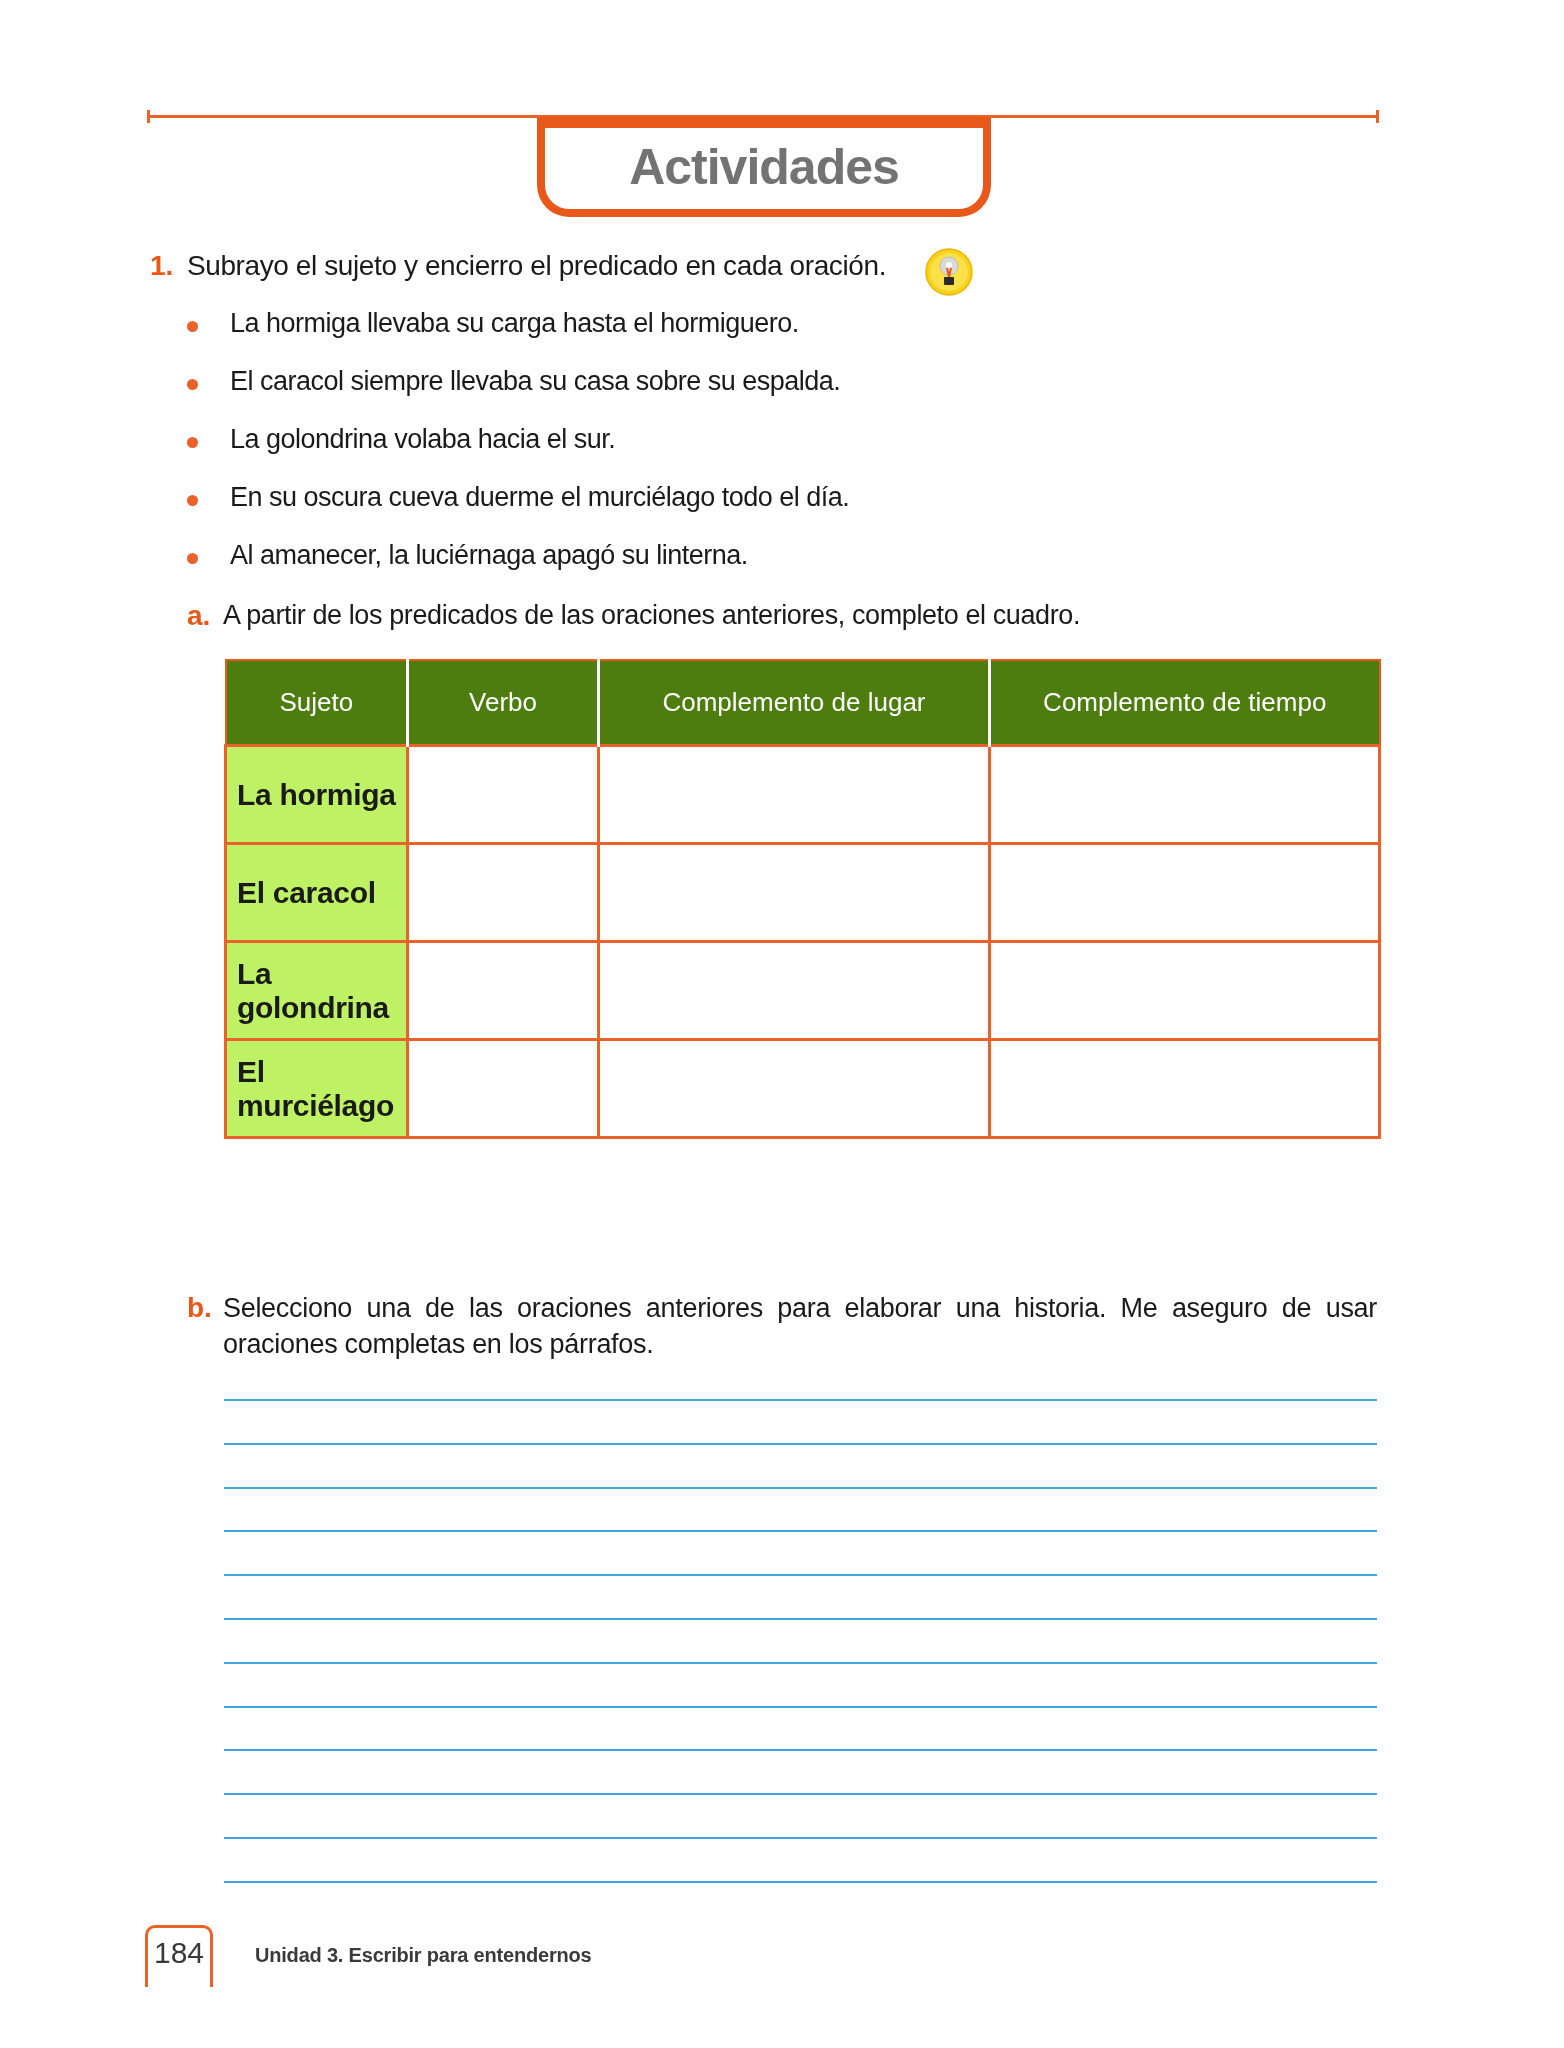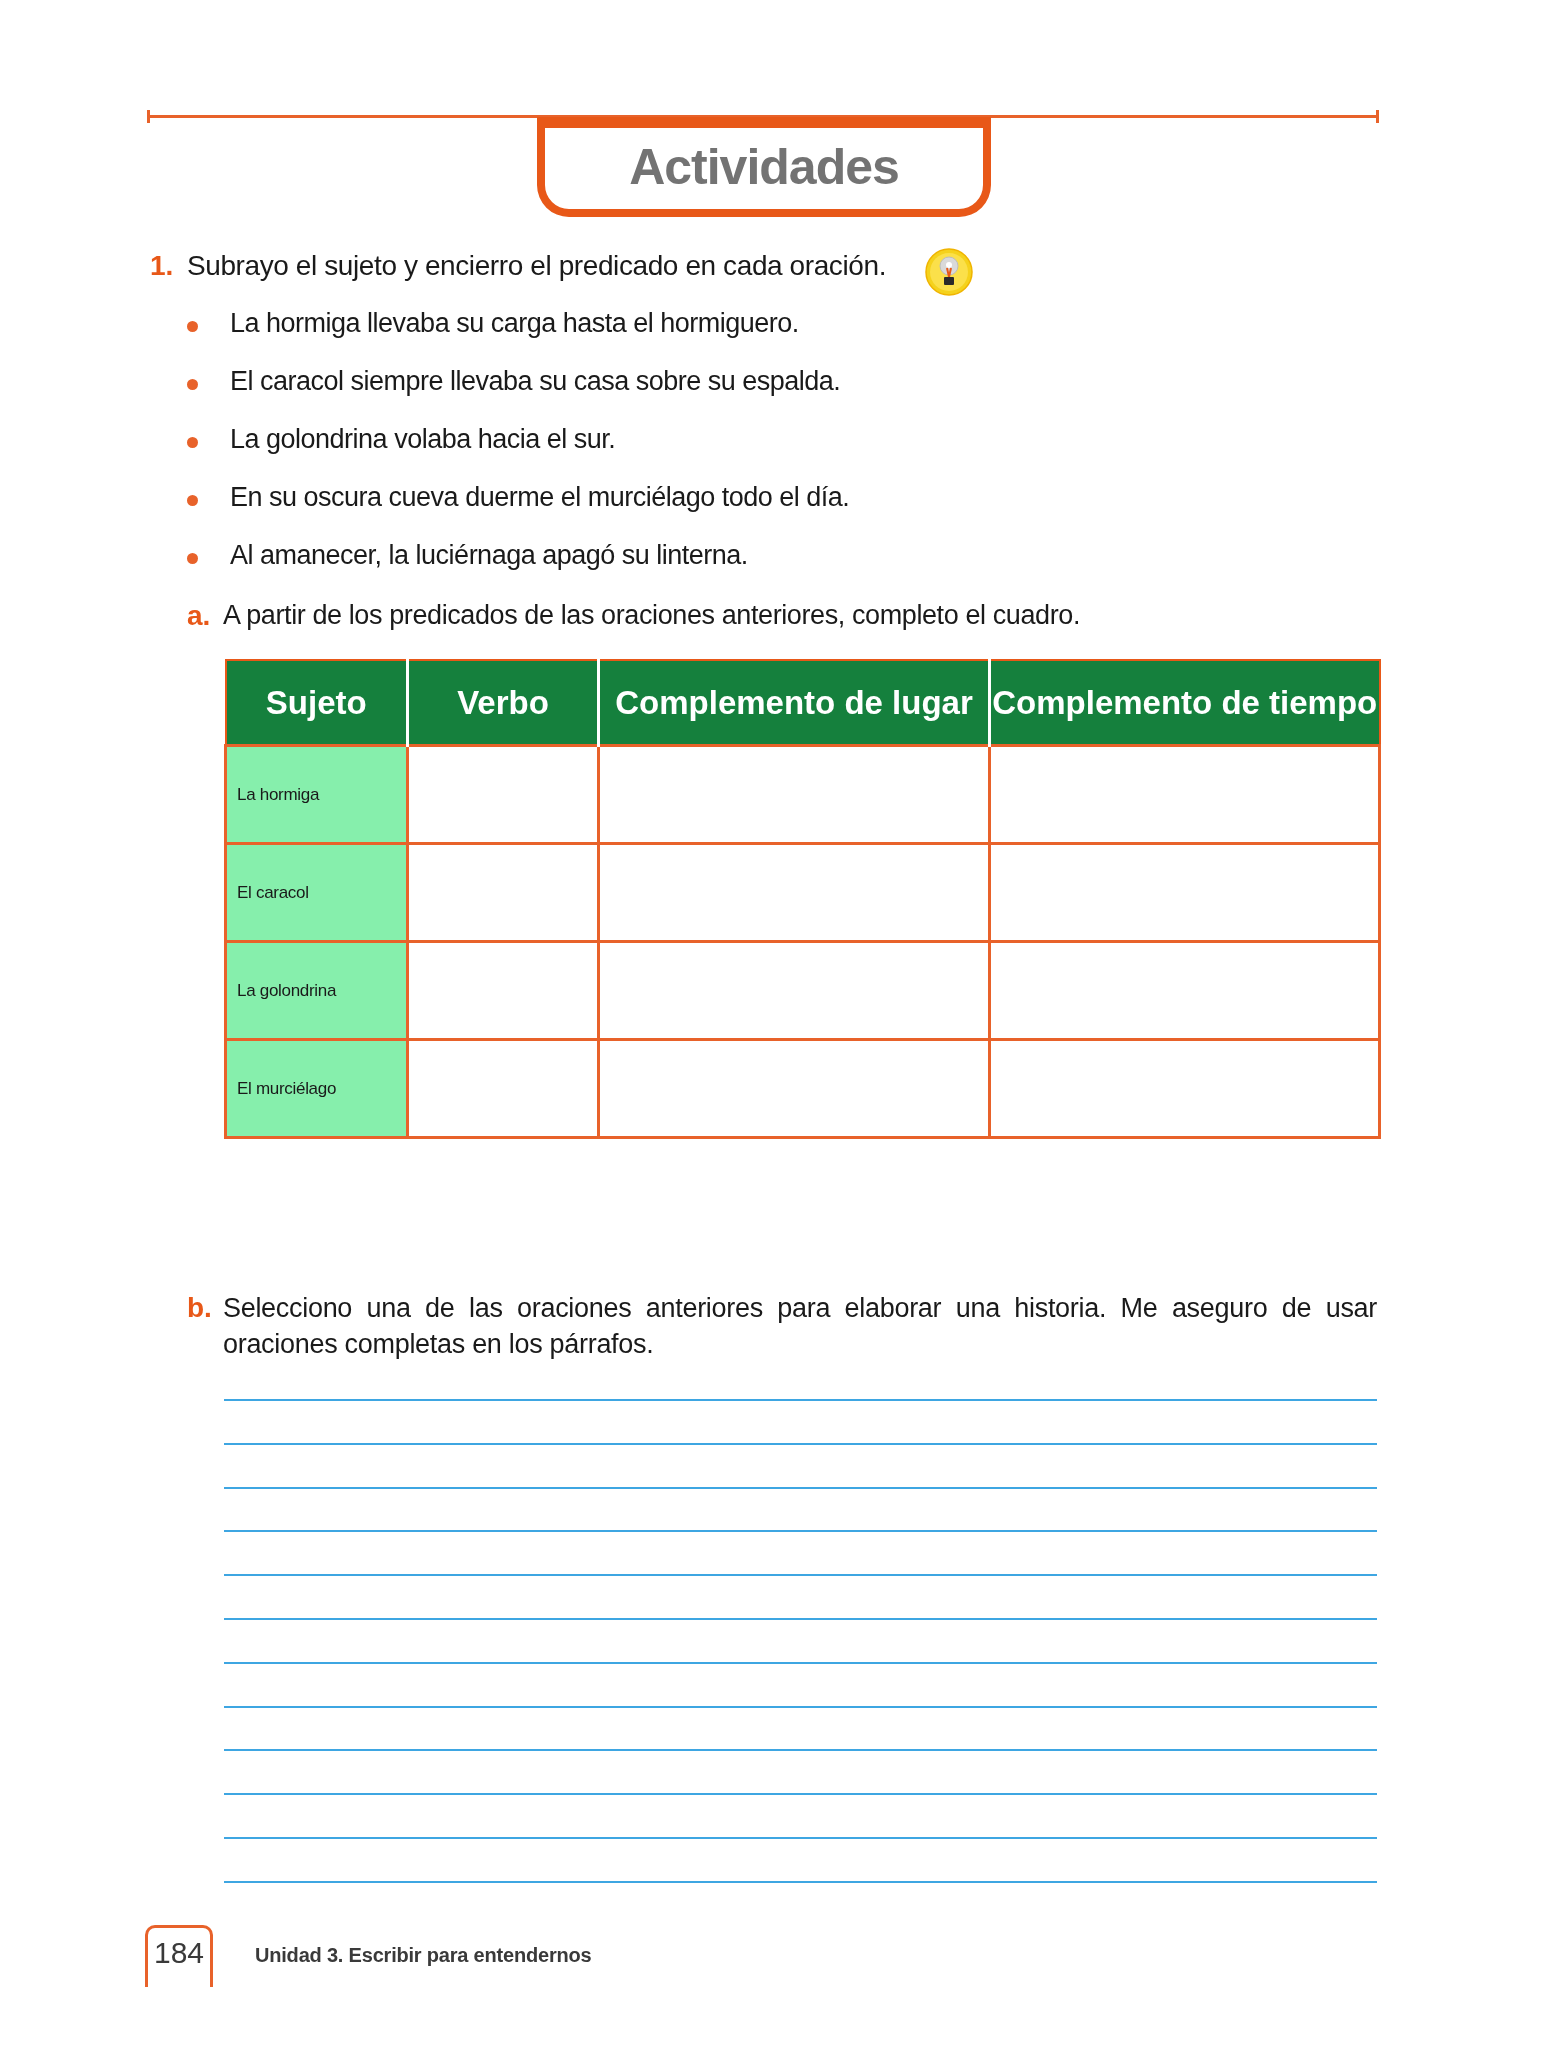--- a/index.html
+++ b/index.html
@@ -75,42 +75,42 @@
       letter-spacing: -0.4px;
     }
 
     
     .grid-table {
       left: 224px; top: 659px; width: 1154px;
       border-collapse: collapse;
       table-layout: fixed;
     }
     .grid-table th {
-      background: #15803d;
+      background: #4d7c0f;
       color: #ffffff;
-      font-weight: bold;
-      font-size: 33px;
+      font-weight: normal;
+      font-size: 26px;
       height: 83px;
       padding: 0;
       text-align: center;
       border-left: 3px solid #ffffff;
       border-top: 2px solid #e85818;
       border-bottom: 2px solid #e8622a;
     }
     .grid-table th:first-child { border-left: 2px solid #e85818; }
     .grid-table th:last-child { border-right: 2px solid #e85818; }
     .grid-table td {
       height: 95px;
       border: 3px solid #e8622a;
       padding: 0;
     }
     .grid-table td.subject-cell {
-      background: #86efac;
-      font-size: 17px;
-      font-weight: 400;
+      background: #bef264;
+      font-size: 30px;
+      font-weight: 700;
       padding-left: 10px;
       color: #1a1a1a;
       letter-spacing: -0.3px;
     }
 
     
     .b-text {
       left: 223px; top: 1290px; width: 1154px;
       font-size: 27px; line-height: 36px;
       text-align: justify;

